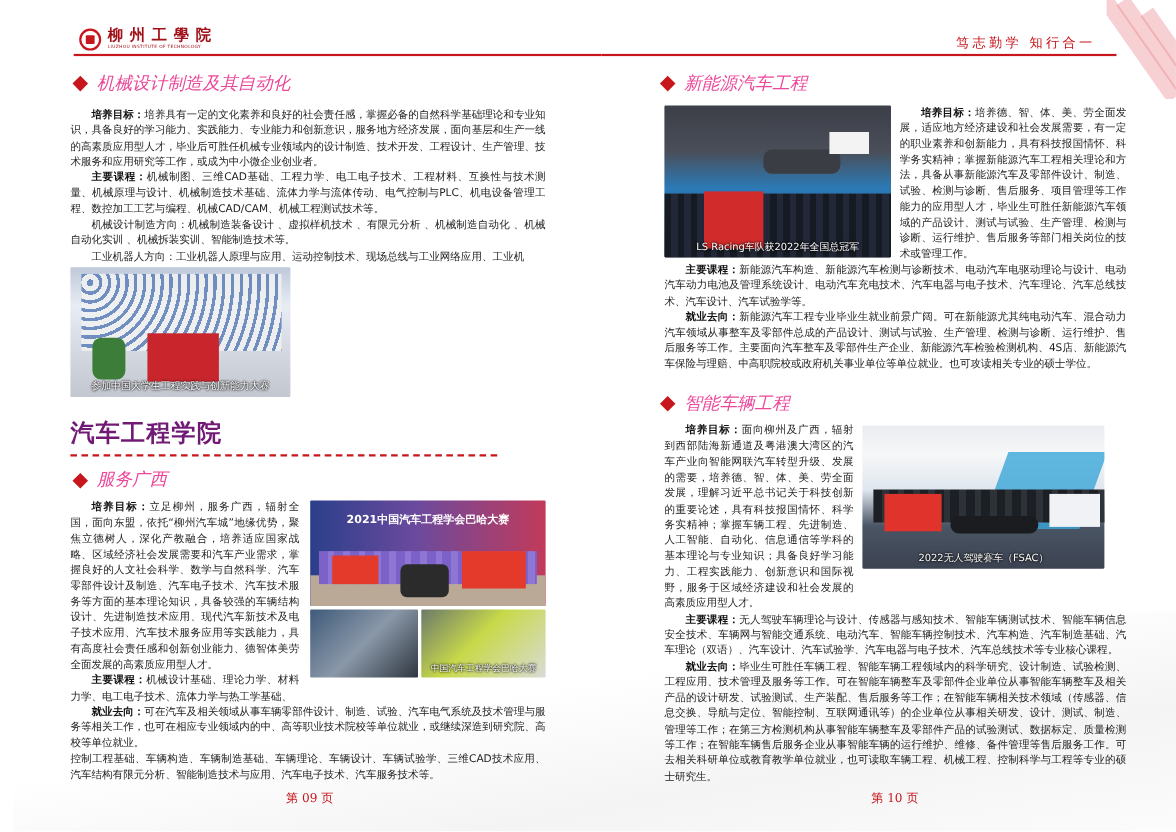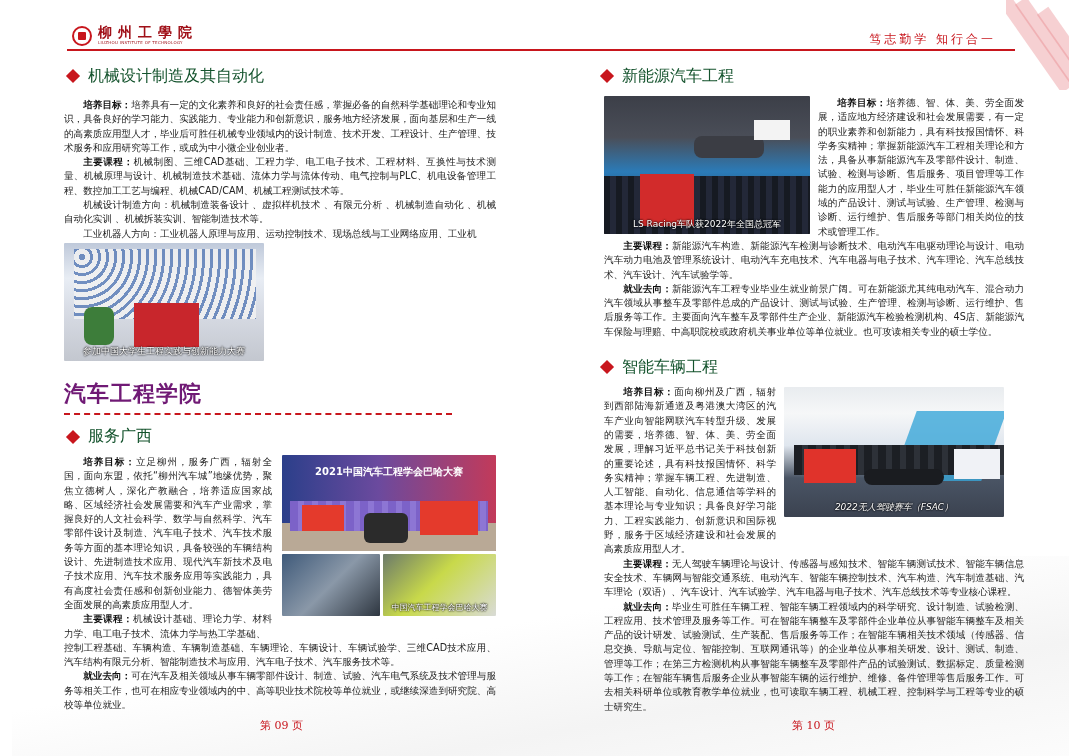--- a/index.html
+++ b/index.html
@@ -22,21 +22,21 @@
   .logo-en { font-size: 4px; color: #a01018; letter-spacing: 0.3px; line-height: 6px; }
   .motto { position: absolute; right: 85px; top: 31px; font-size: 12px; color: #c8161d; letter-spacing: 3px; }
   .corner-mark { position: absolute; right: 0; top: 0; width: 75px; height: 90px; overflow: hidden; }
   .corner-mark .band { position: absolute; width: 14px; height: 120px; background: rgba(230,120,125,0.35); transform: rotate(-35deg); }
 
   
   .page { position: absolute; top: 58px; }
   .page.left { left: 52px; width: 432px; }
   .page.right { left: 592px; width: 420px; }
 
-  .sec-title { display: flex; align-items: center; gap: 8px; font-size: 16px; color: #14532d; height: 24px; }
+  .sec-title { display: flex; align-items: center; gap: 8px; font-size: 16px; color: #ec4899; height: 24px; font-style: italic; }
   .diamond { width: 10px; height: 10px; background: #c8161d; transform: rotate(45deg); margin-left: 4px; margin-right: 2px; }
   .college-title { font-size: 22px; color: #701a75; font-weight: bold; letter-spacing: 1px; padding-bottom: 4px; border-bottom: 2px dashed #c8161d; width: 388px; }
 
   p.txt { font-size: 9.6px; line-height: 14.3px; text-indent: 2em; text-align: justify; color: #222; }
   p.txt b { font-weight: bold; color: #111; }
 
   .photo { position: relative; overflow: hidden; border-radius: 1px; }
   .photo .cap { position: absolute; left: 0; right: 0; bottom: 3px; text-align: center; color: #fff; font-size: 9px; text-shadow: 0 0 2px #000, 0 0 2px #000; }
 
   .float-row { display: flex; gap: 8px; }
@@ -115,24 +115,24 @@
         </div>
         <div class="float-row" style="gap:3px; margin-top:3px;">
           <div class="photo" style="width:98px; height:62px; background: linear-gradient(135deg,#3f5a7a 0%,#8a98a8 50%,#2e3640 100%);"></div>
           <div class="photo" style="width:113px; height:62px; background: linear-gradient(135deg,#6c7a6a 0%,#c8d94a 45%,#d9dbd6 100%);">
             <span class="cap" style="font-size:8px;">中国汽车工程学会巴哈大赛</span>
           </div>
         </div>
       </div>
     </div>
 
-    <p class="txt" style="text-indent:0;">控制工程基础、车辆构造、车辆制造基础、车辆理论、车辆设计、车辆试验学、三维CAD技术应用、汽车结构有限元分析、智能制造技术与应用、汽车电子技术、汽车服务技术等。</p>
     <p class="txt">
       <b>就业去向：</b><span>可在汽车及相关领域从事车辆零部件设计、制造、试验、汽车电气系统及技术管理与服务等相关工作，也可在相应专业领域内的中、高等职业技术院校等单位就业，或继续深造到研究院、高校等单位就业。</span>
     </p>
+    <p class="txt" style="text-indent:0;">控制工程基础、车辆构造、车辆制造基础、车辆理论、车辆设计、车辆试验学、三维CAD技术应用、汽车结构有限元分析、智能制造技术与应用、汽车电子技术、汽车服务技术等。</p>
   </div>
   <div class="footer-pg" style="left:248px;">第 09 页</div>
 
   <div class="page right">
     <div class="sec-title" style="margin-top:6px; margin-left:-6px;">
       <span class="diamond"></span>
       <span>新能源汽车工程</span>
     </div>
 
     <div class="float-row" style="margin-top:8px;">
@@ -160,21 +160,21 @@
       <span class="diamond"></span>
       <span>智能车辆工程</span>
     </div>
 
     <div class="float-row" style="margin-top:6px;">
       <div style="width:172px;">
         <p class="txt">
           <b>培养目标：</b><span>面向柳州及广西，辐射到西部陆海新通道及粤港澳大湾区的汽车产业向智能网联汽车转型升级、发展的需要，培养德、智、体、美、劳全面发展，理解习近平总书记关于科技创新的重要论述，具有科技报国情怀、科学务实精神；掌握车辆工程、先进制造、人工智能、自动化、信息通信等学科的基本理论与专业知识；具备良好学习能力、工程实践能力、创新意识和国际视野，服务于区域经济建设和社会发展的高素质应用型人才。</span>
         </p>
       </div>
-      <div class="photo" style="width:220px; height:130px; margin-top:2px; background: linear-gradient(180deg,#e9ecef 0%,#f6f7f8 20%,#dfe6ee 45%,#4a5565 70%,#3b4250 100%); font-style: italic;">
+      <div class="photo" style="width:220px; height:130px; margin-top:2px; background: linear-gradient(180deg,#e9ecef 0%,#f6f7f8 20%,#dfe6ee 45%,#4a5565 70%,#3b4250 100%);">
         <div style="position:absolute; right:10px; top:24px; width:90px; height:70px; background:#3aa6d8; opacity:0.8; transform:skewX(-20deg);"></div>
         <div style="position:absolute; left:10px; top:58px; width:220px; height:30px; background: repeating-linear-gradient(90deg,#1c1f24 0 8px,#2d3138 8px 14px);"></div>
         <div style="position:absolute; left:20px; top:62px; width:52px; height:34px; background:#e0332b;"></div>
         <div style="position:absolute; left:170px; top:62px; width:46px; height:30px; background:#f0f2f6;"></div>
         <div style="position:absolute; left:80px; top:82px; width:80px; height:16px; background:#1a1c20; border-radius:8px;"></div>
         <span class="cap">2022无人驾驶赛车（FSAC）</span>
       </div>
     </div>
 
     <p class="txt">

